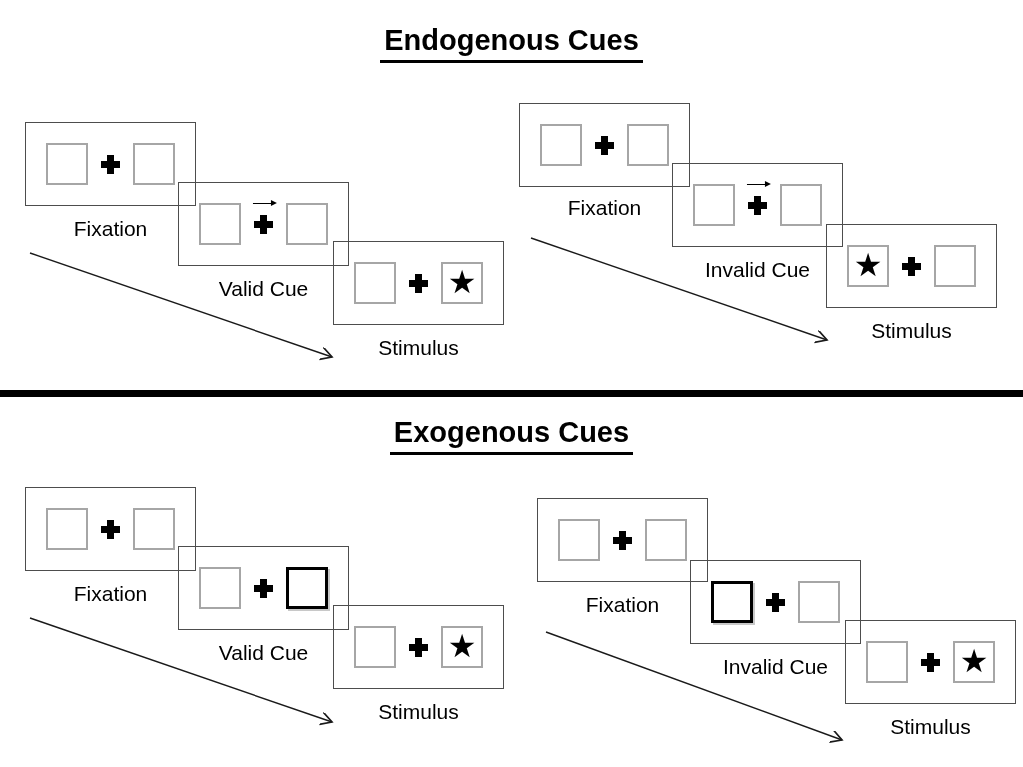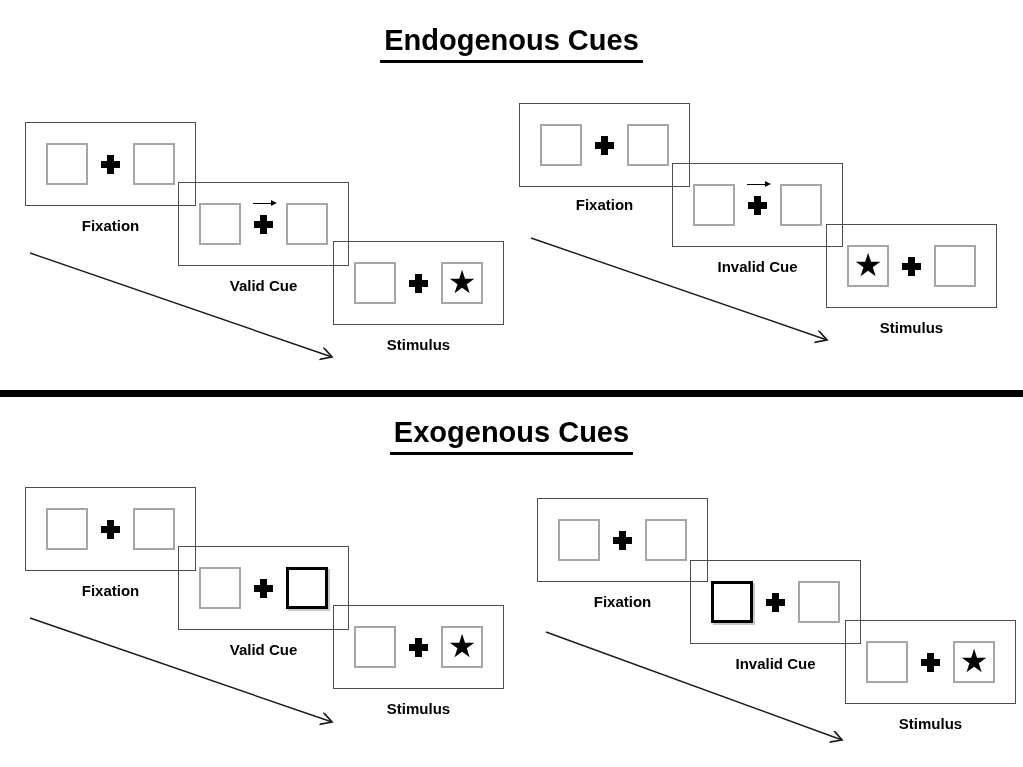--- a/index.html
+++ b/index.html
@@ -47,21 +47,21 @@
   }
   .cue-arrow .shaft{
     position:absolute;left:0;top:4px;width:21px;height:1.5px;background:#000;
   }
   .cue-arrow .head{
     position:absolute;right:0;top:1px;width:0;height:0;
     border-left:6px solid #000;border-top:3.5px solid transparent;border-bottom:3.5px solid transparent;
   }
   .flabel{
     position:absolute;height:22px;text-align:center;
-    font-size:15px;font-weight:700;color:#000;white-space:nowrap;
+    font-size:21px;font-weight:400;color:#000;white-space:nowrap;
   }
   svg.overlay{position:absolute;left:0;top:0;pointer-events:none;}
   svg.overlay line{stroke:#1a1a1a;stroke-width:1.4;}
 </style>
 </head>
 <body>
 
 <div class="canvas">
 
   <div class="section-title" style="top:24px;">

